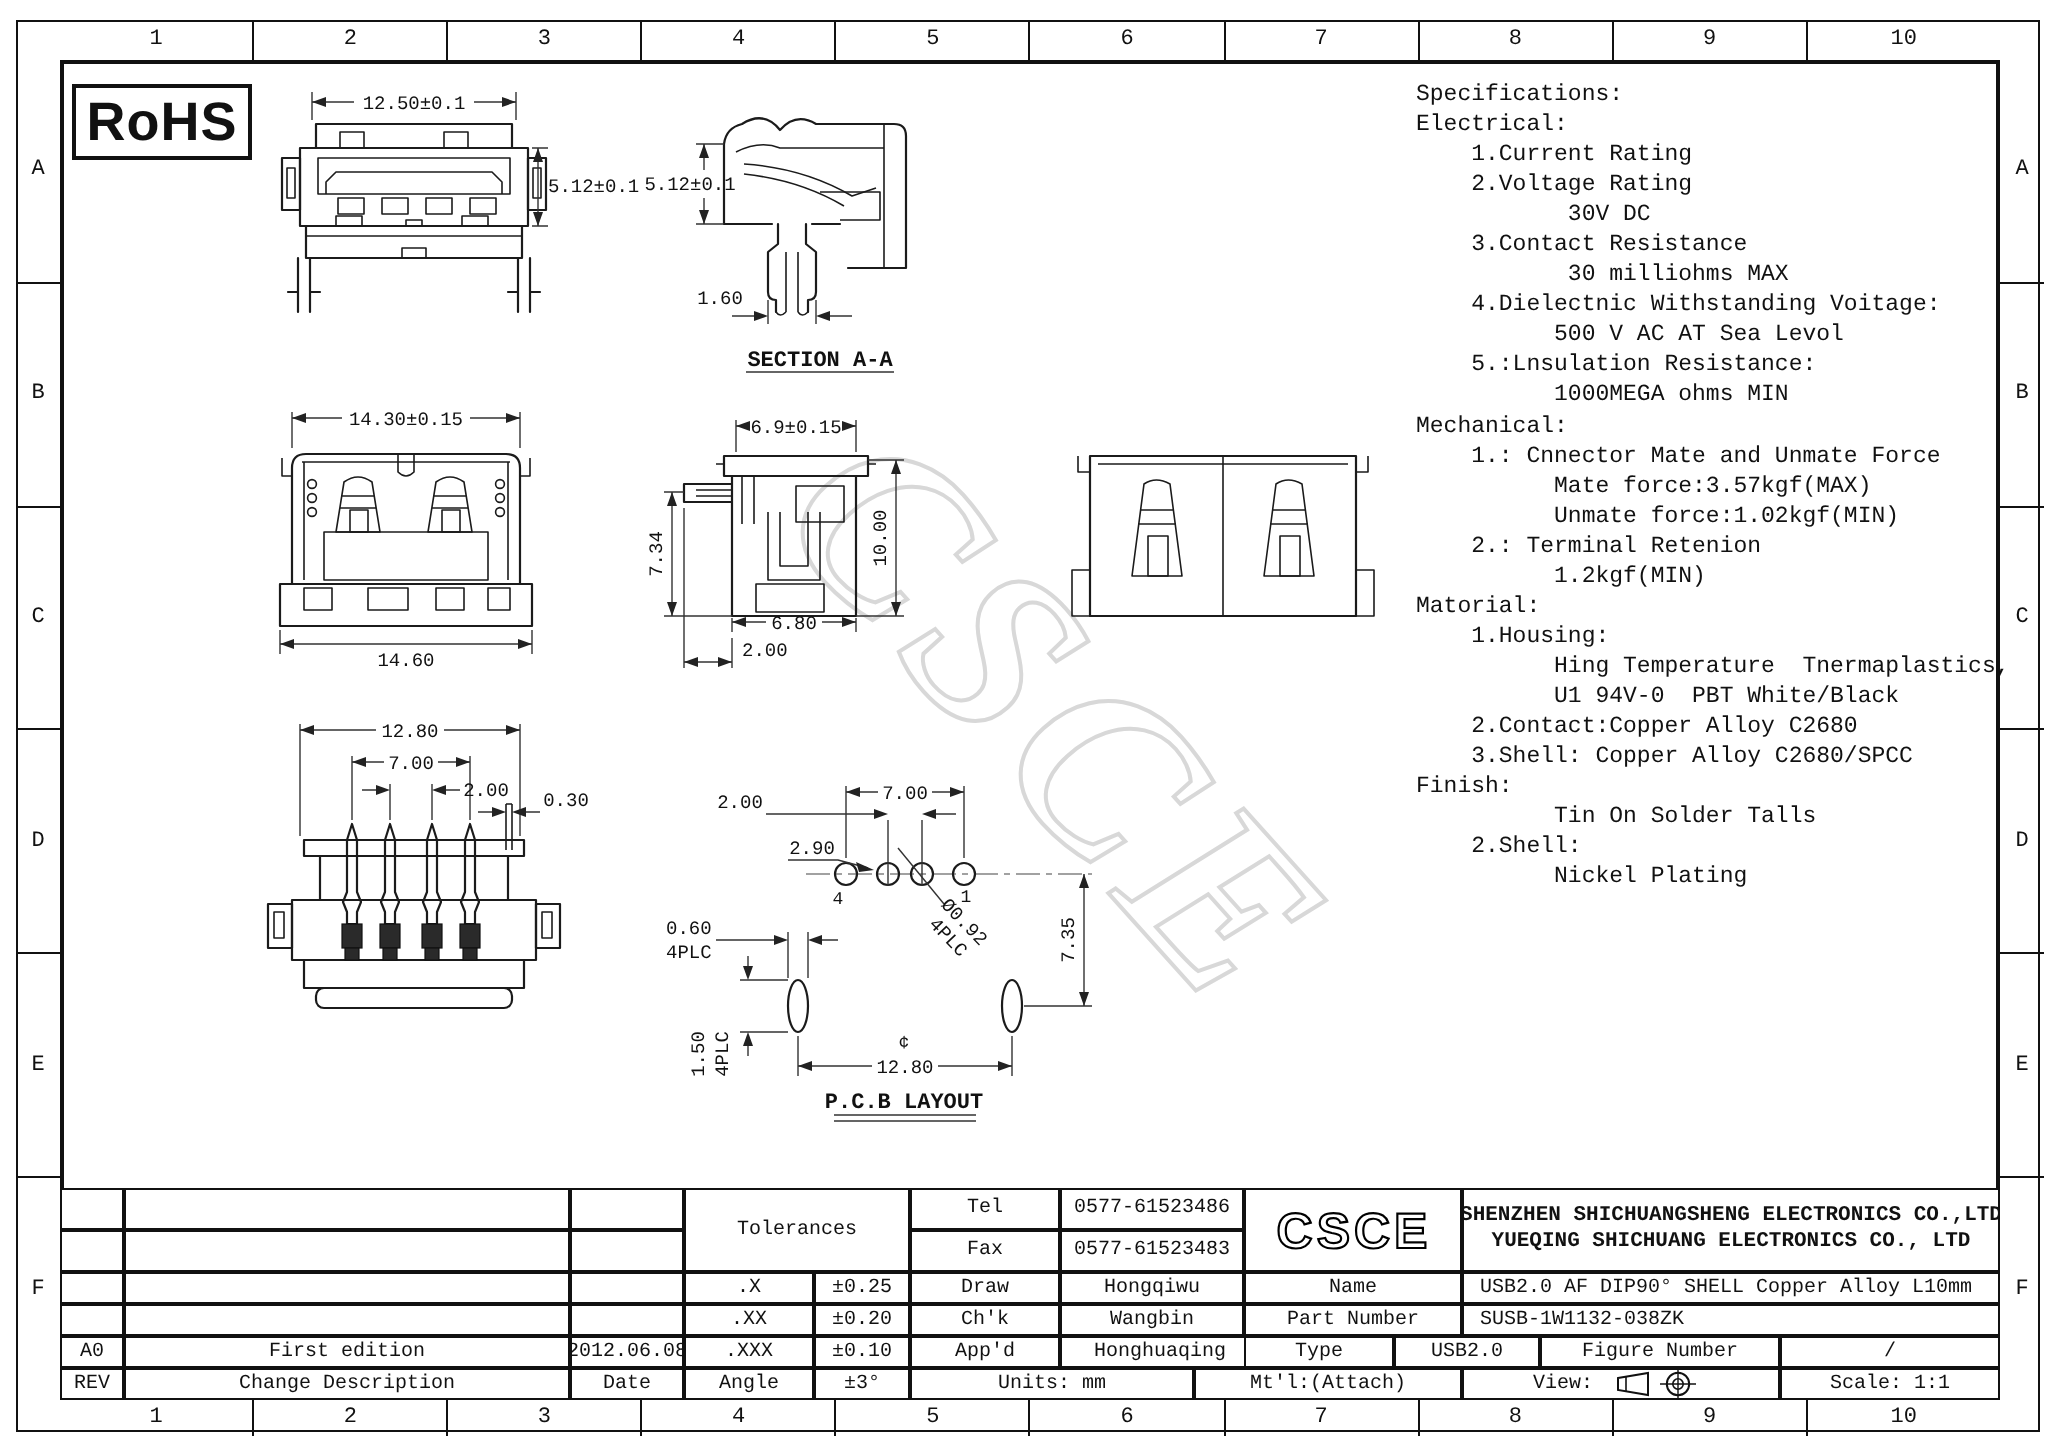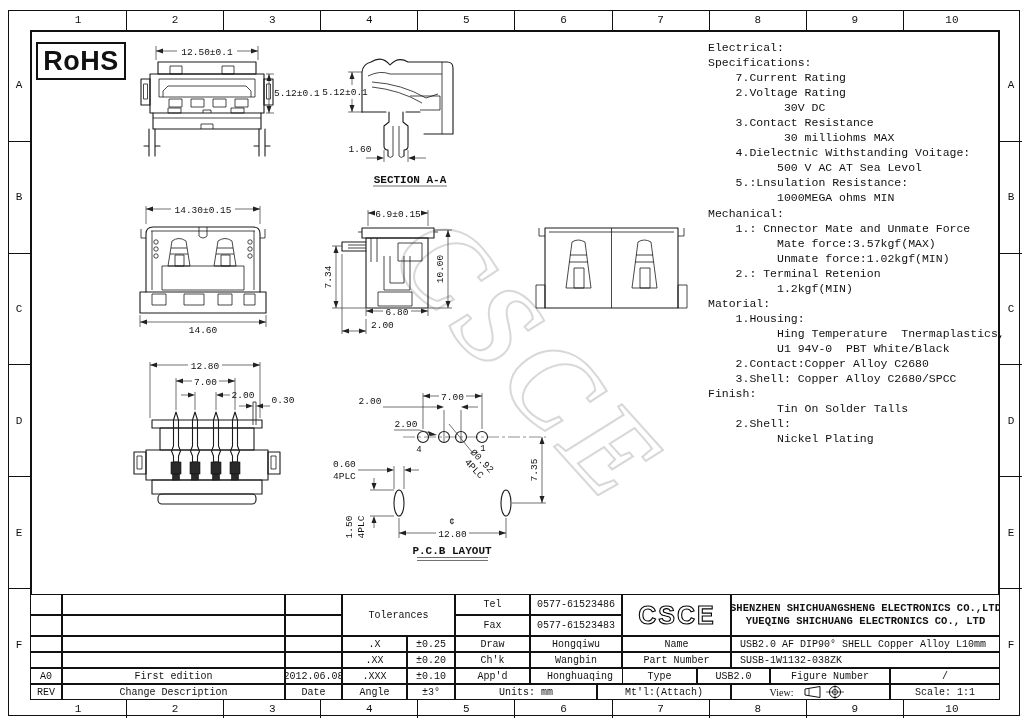--- a/index.html
+++ b/index.html
@@ -38,21 +38,21 @@
   text.sm{font:9px "Liberation Mono",monospace;fill:#111;}
   text.vt{font:bold 11px "Liberation Mono",monospace;fill:#111;}
   text.wm{font:bold italic 120px "Liberation Serif",serif;fill:none;stroke:#d8d8d8;stroke-width:2px;}
   
   .tblock{position:absolute;left:30px;top:594px;width:970px;height:106px;z-index:4;background:#fff;}
   .tc{position:absolute;border:1px solid #111;box-sizing:border-box;display:flex;
       align-items:center;justify-content:center;font:10px "Liberation Mono",monospace;
       overflow:hidden;white-space:nowrap;background:#fff;}
   .tc.leftpad{justify-content:flex-start;padding-left:8px;}
   .tc.stack{flex-direction:column;justify-content:center;line-height:13px;font-weight:bold;font-size:10.5px;}
-  .tc .viewlabel{margin-right:10px;font-family:Liberation Serif, serif;}
+  .tc .viewlabel{margin-right:10px;}
 </style>
 </head>
 <body>
 
 <div class="sheet">
   <div class="outer-border"></div>
   <div class="inner-border"></div>
 
   <div class="strip top">
       <div class="gcell">1</div>
@@ -91,23 +91,23 @@
       <div class="rcell">B</div>
       <div class="rcell">C</div>
       <div class="rcell">D</div>
       <div class="rcell">E</div>
       <div class="rcell">F</div>
     </div>
 
   <div class="rohs">RoHS</div>
 
   <div class="specs">
+      <div class="specline">Specifications:</div>
       <div class="specline">Electrical:</div>
-      <div class="specline">Specifications:</div>
-      <div class="specline">    7.Current Rating</div>
+      <div class="specline">    1.Current Rating</div>
       <div class="specline">    2.Voltage Rating</div>
       <div class="specline">           30V DC</div>
       <div class="specline">    3.Contact Resistance</div>
       <div class="specline">           30 milliohms MAX</div>
       <div class="specline">    4.Dielectnic Withstanding Voitage:</div>
       <div class="specline">          500 V AC AT Sea Levol</div>
       <div class="specline">    5.:Lnsulation Resistance:</div>
       <div class="specline">          1000MEGA ohms MIN</div>
       <div class="specline">Mechanical:</div>
       <div class="specline">    1.: Cnnector Mate and Unmate Force</div>

